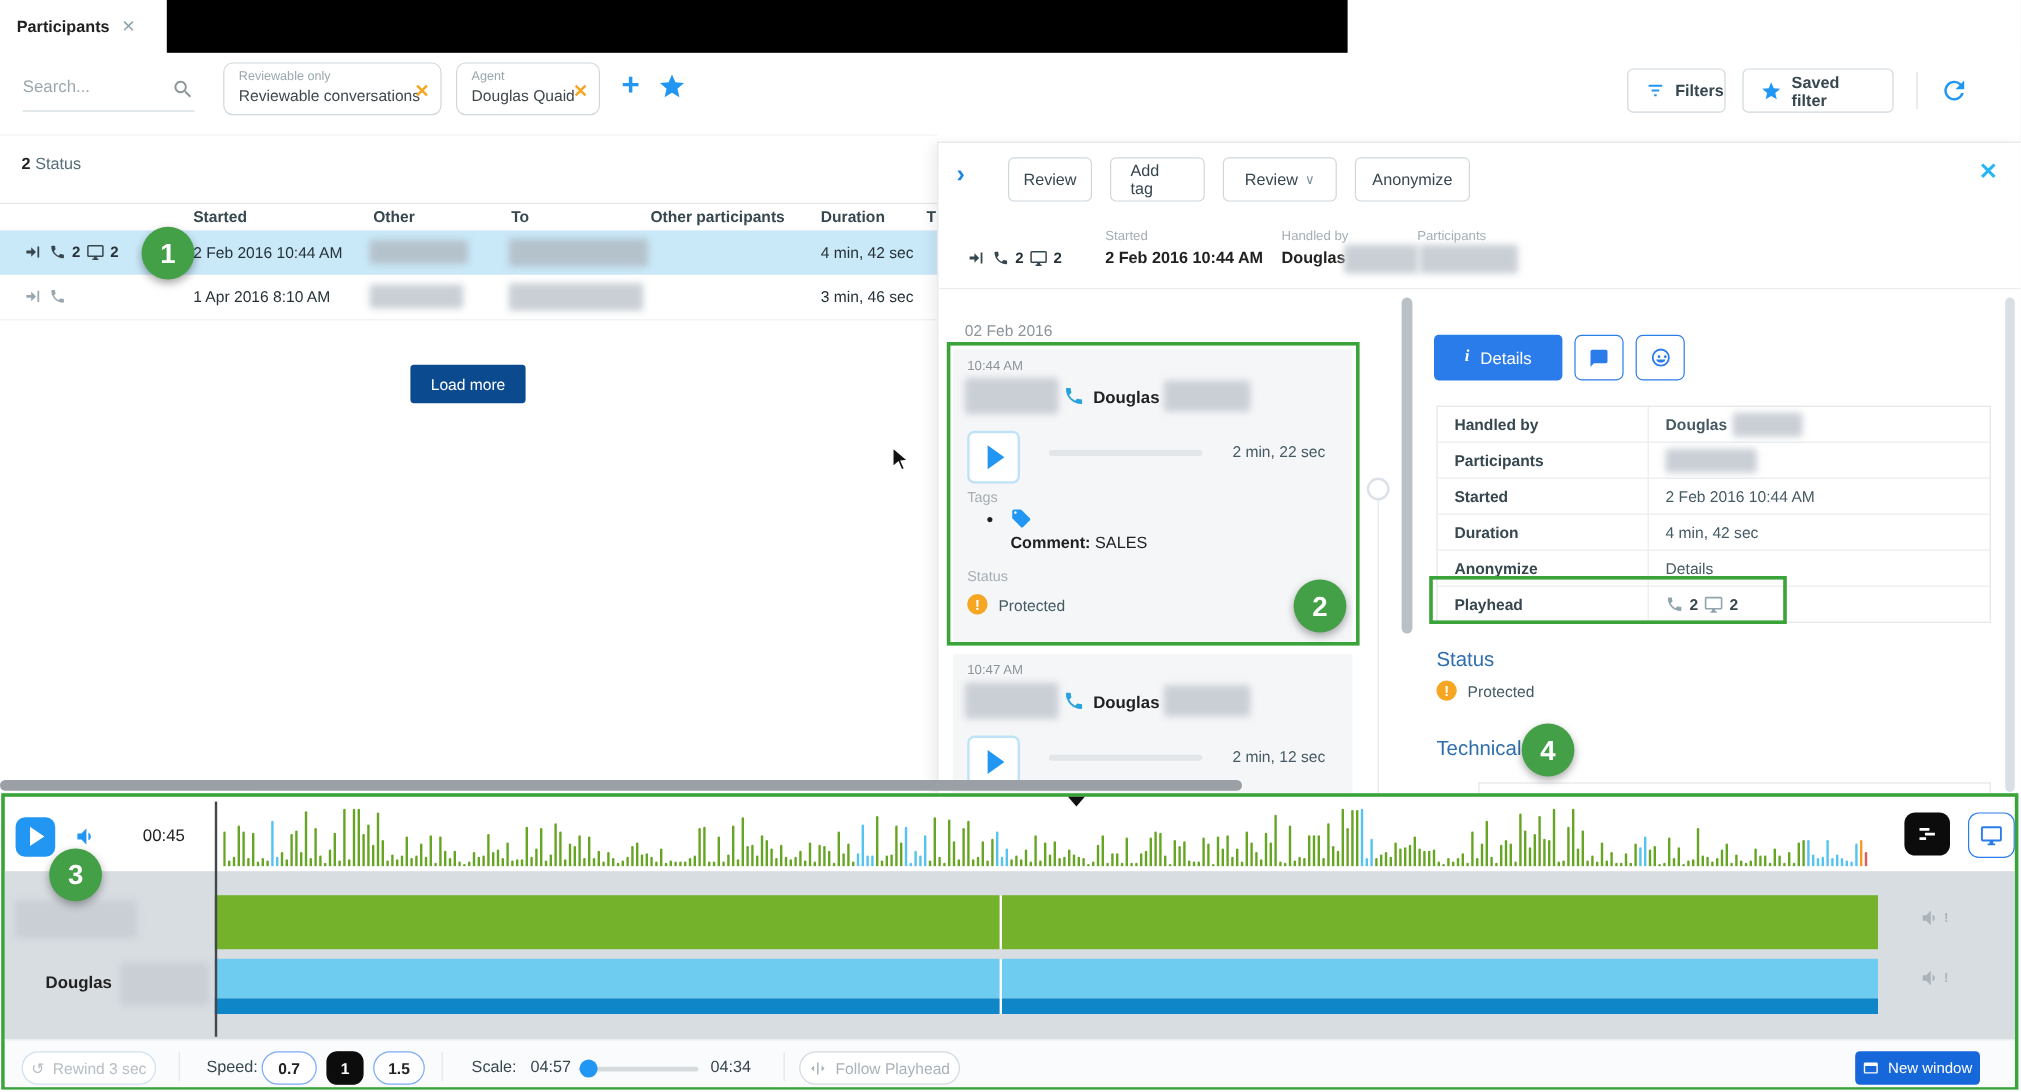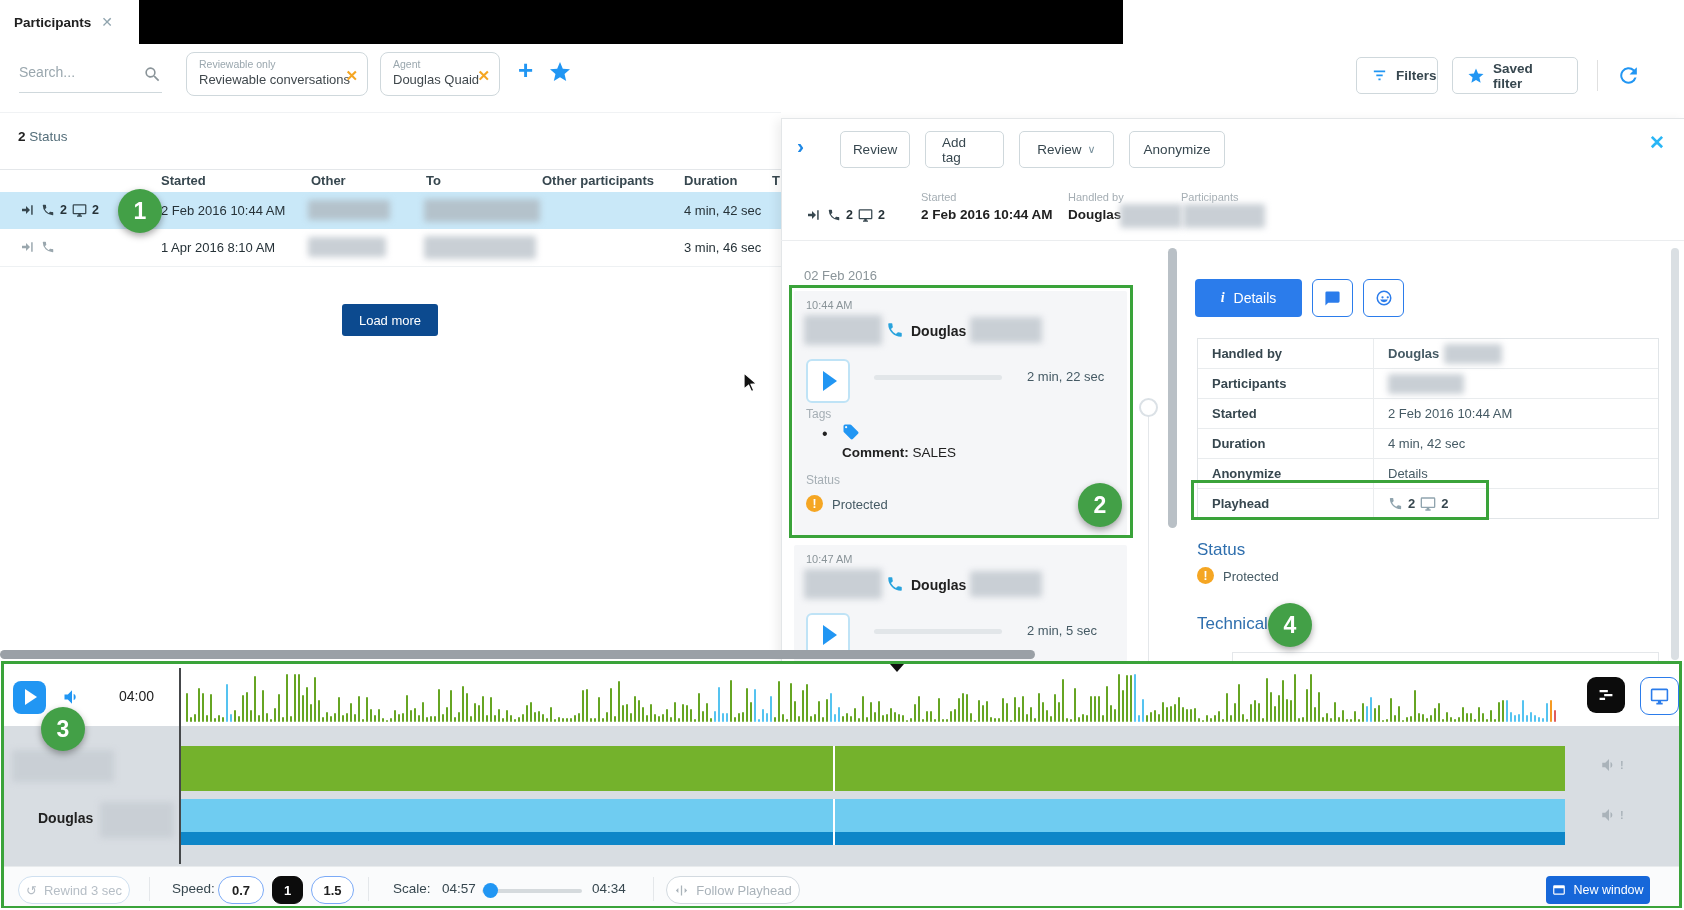--- a/index.html
+++ b/index.html
@@ -358,21 +358,21 @@
     <span class="blur" style="left:10px;top:24px;width:78px;height:30px"></span>
     <span class="card-phone">
         <svg class="ic" width="18" height="18" fill="currentColor">
           <use href="#i-phone"></use>
         </svg>
       </span>
     <span class="card-agent">Douglas</span>
     <span class="blur" style="left:176px;top:26px;width:72px;height:26px"></span>
     <div class="playbtn"></div>
     <div class="prog"></div>
-    <span class="card-dur">2 min, 5 sec</span>
+    <span class="card-dur">2 min, 12 sec</span>
   </div>
 
   <div class="tl-scroll"></div>
   <div class="resize-line"></div>
   <div class="resize-dot"></div>
   <div class="right-scroll"></div>
 
   <button class="details-btn">
     <b style="font-family:'Liberation Serif',serif;font-style:italic">i</b>
     <span>Details</span>
@@ -440,21 +440,21 @@
 
   <div class="hscroll"></div>
 
   <div class="player">
     <button class="p-play"></button>
     <span class="p-vol">
         <svg class="ic" width="20" height="20" fill="currentColor">
           <use href="#i-speaker"></use>
         </svg>
       </span>
-    <span class="p-time">04:00</span>
+    <span class="p-time">00:45</span>
 
     <div class="wave wave-ov" id="wave-overview">
         <i style="height: 29px; background: rgb(102, 165, 35);"></i>
         <i style="height: 5px; background: rgb(102, 165, 35);"></i>
         <i style="height: 8px; background: rgb(102, 165, 35);"></i>
         <i style="height: 34px; background: rgb(102, 165, 35);"></i>
         <i style="height: 29px; background: rgb(102, 165, 35);"></i>
         <i style="height: 7px; background: rgb(102, 165, 35);"></i>
         <i style="height: 28px; background: rgb(102, 165, 35);"></i>
         <i style="height: 4px; background: rgb(102, 165, 35);"></i>

